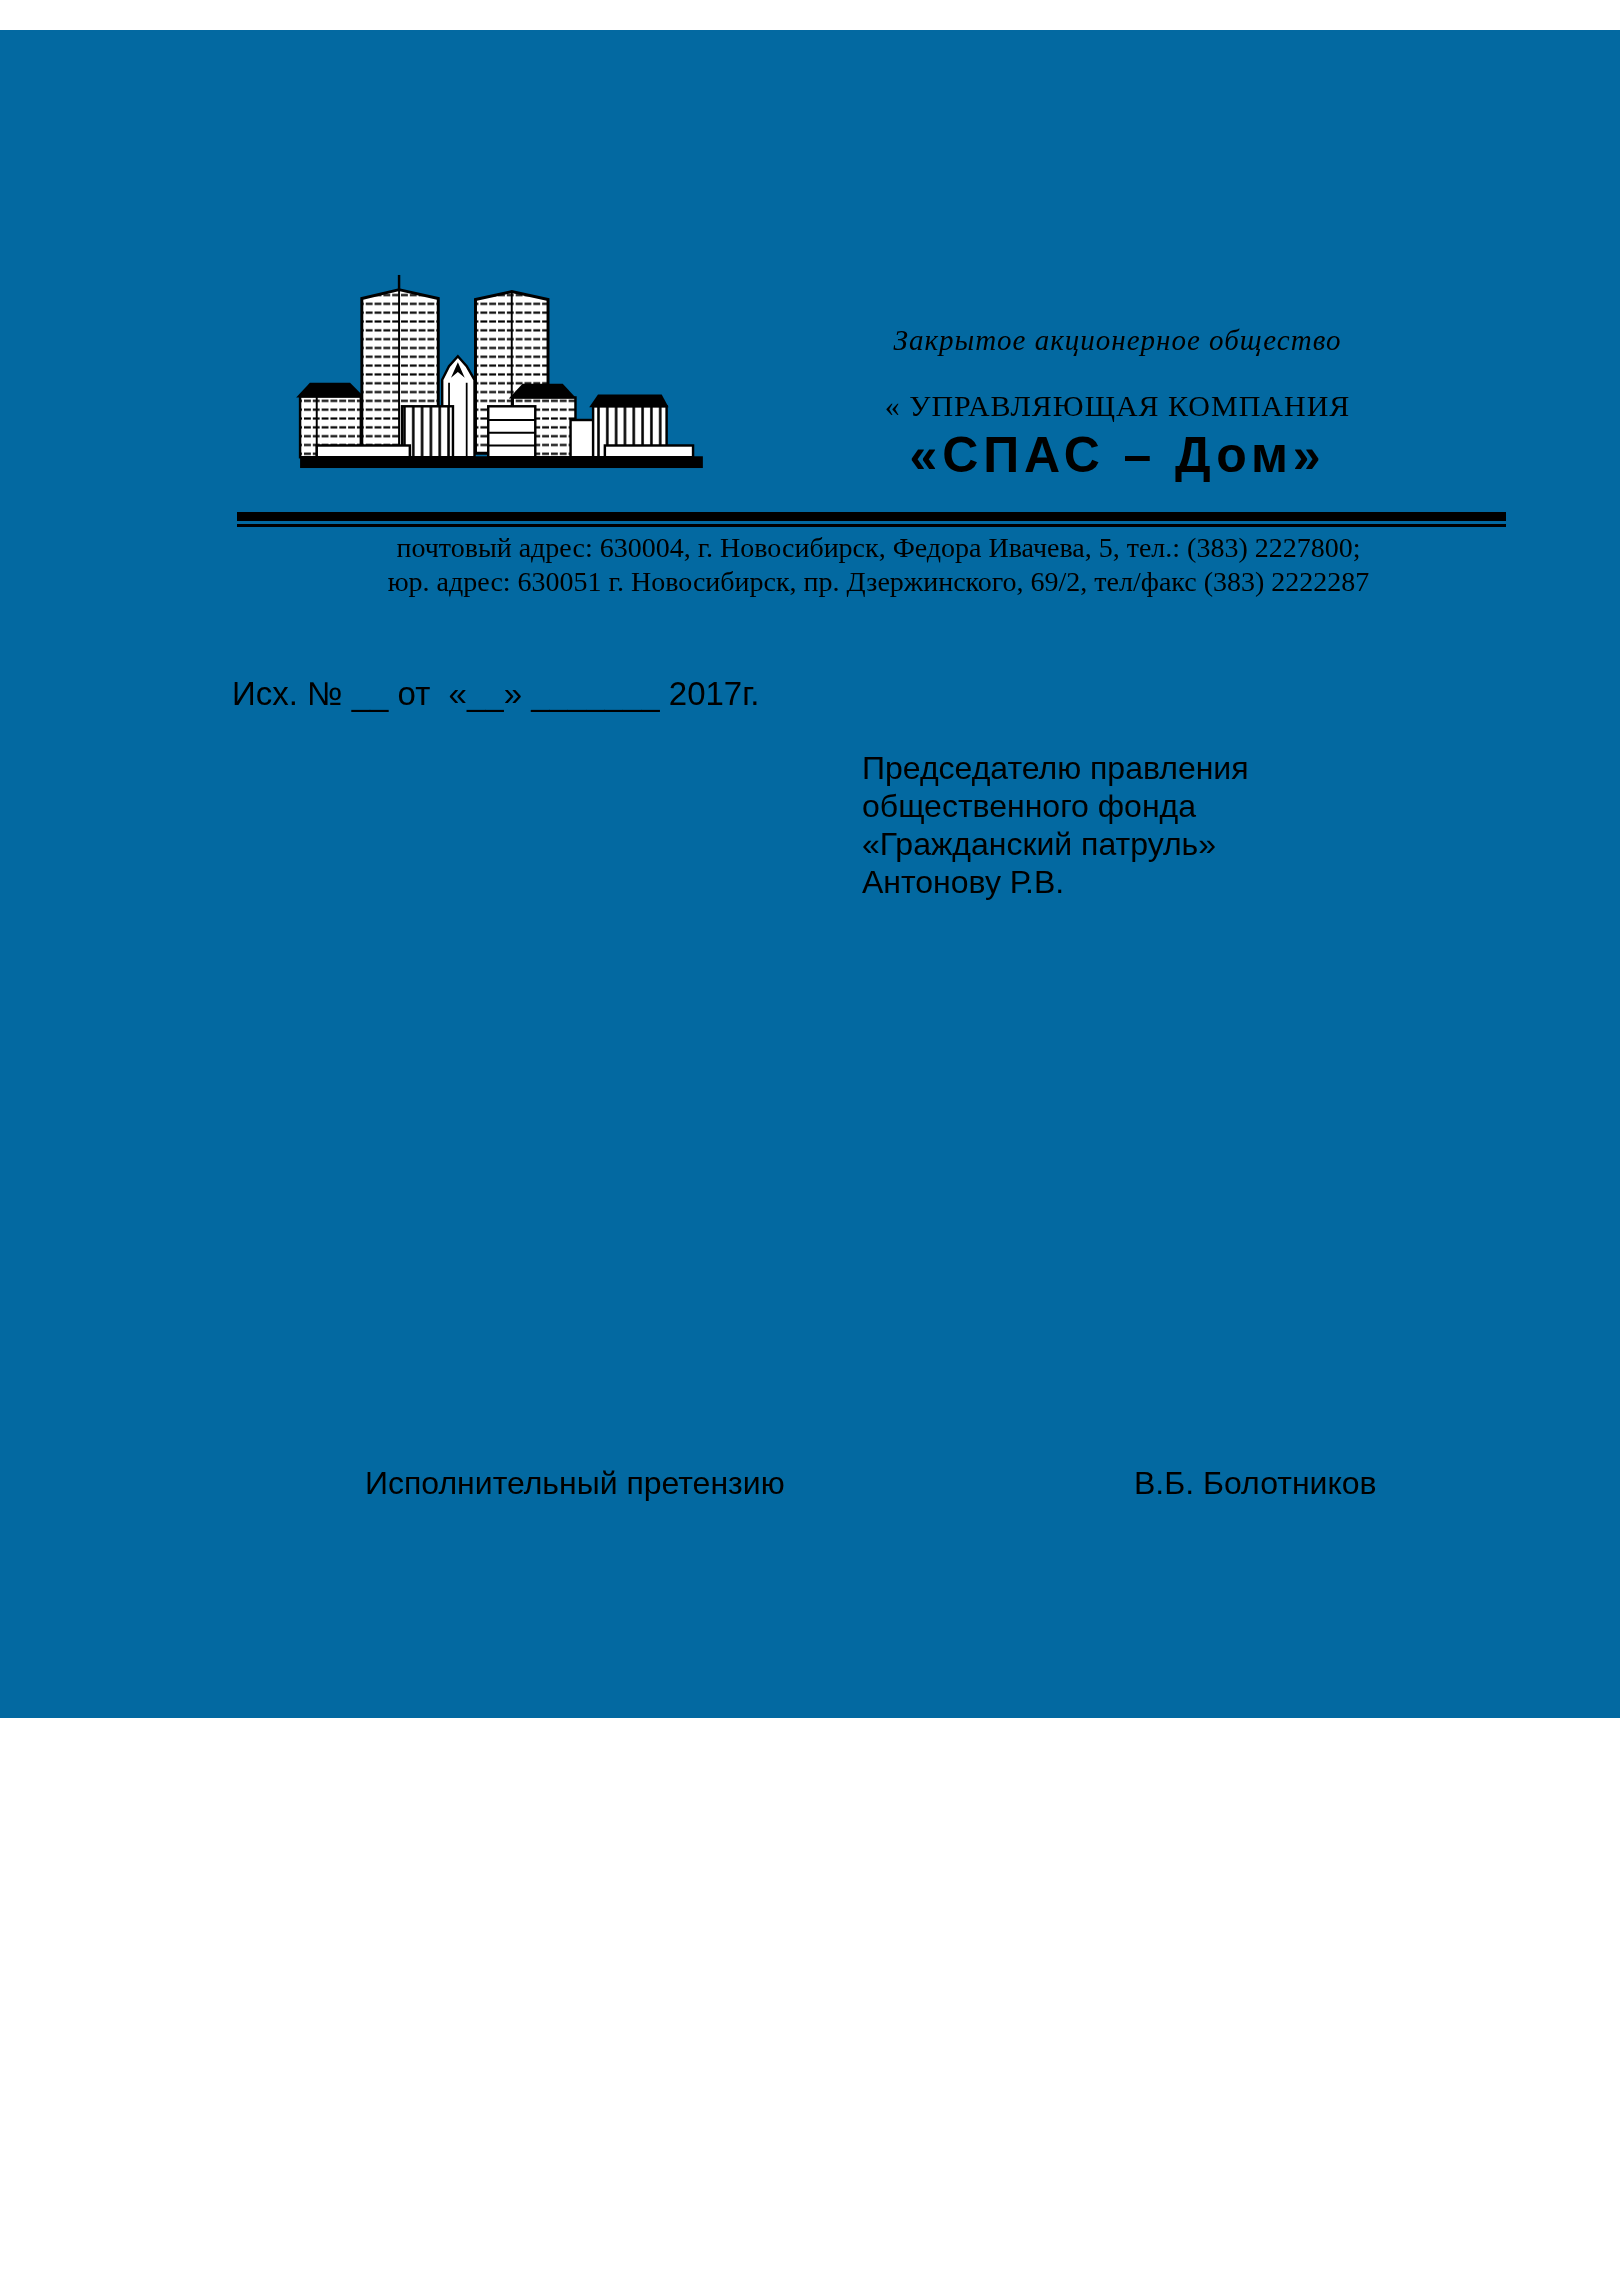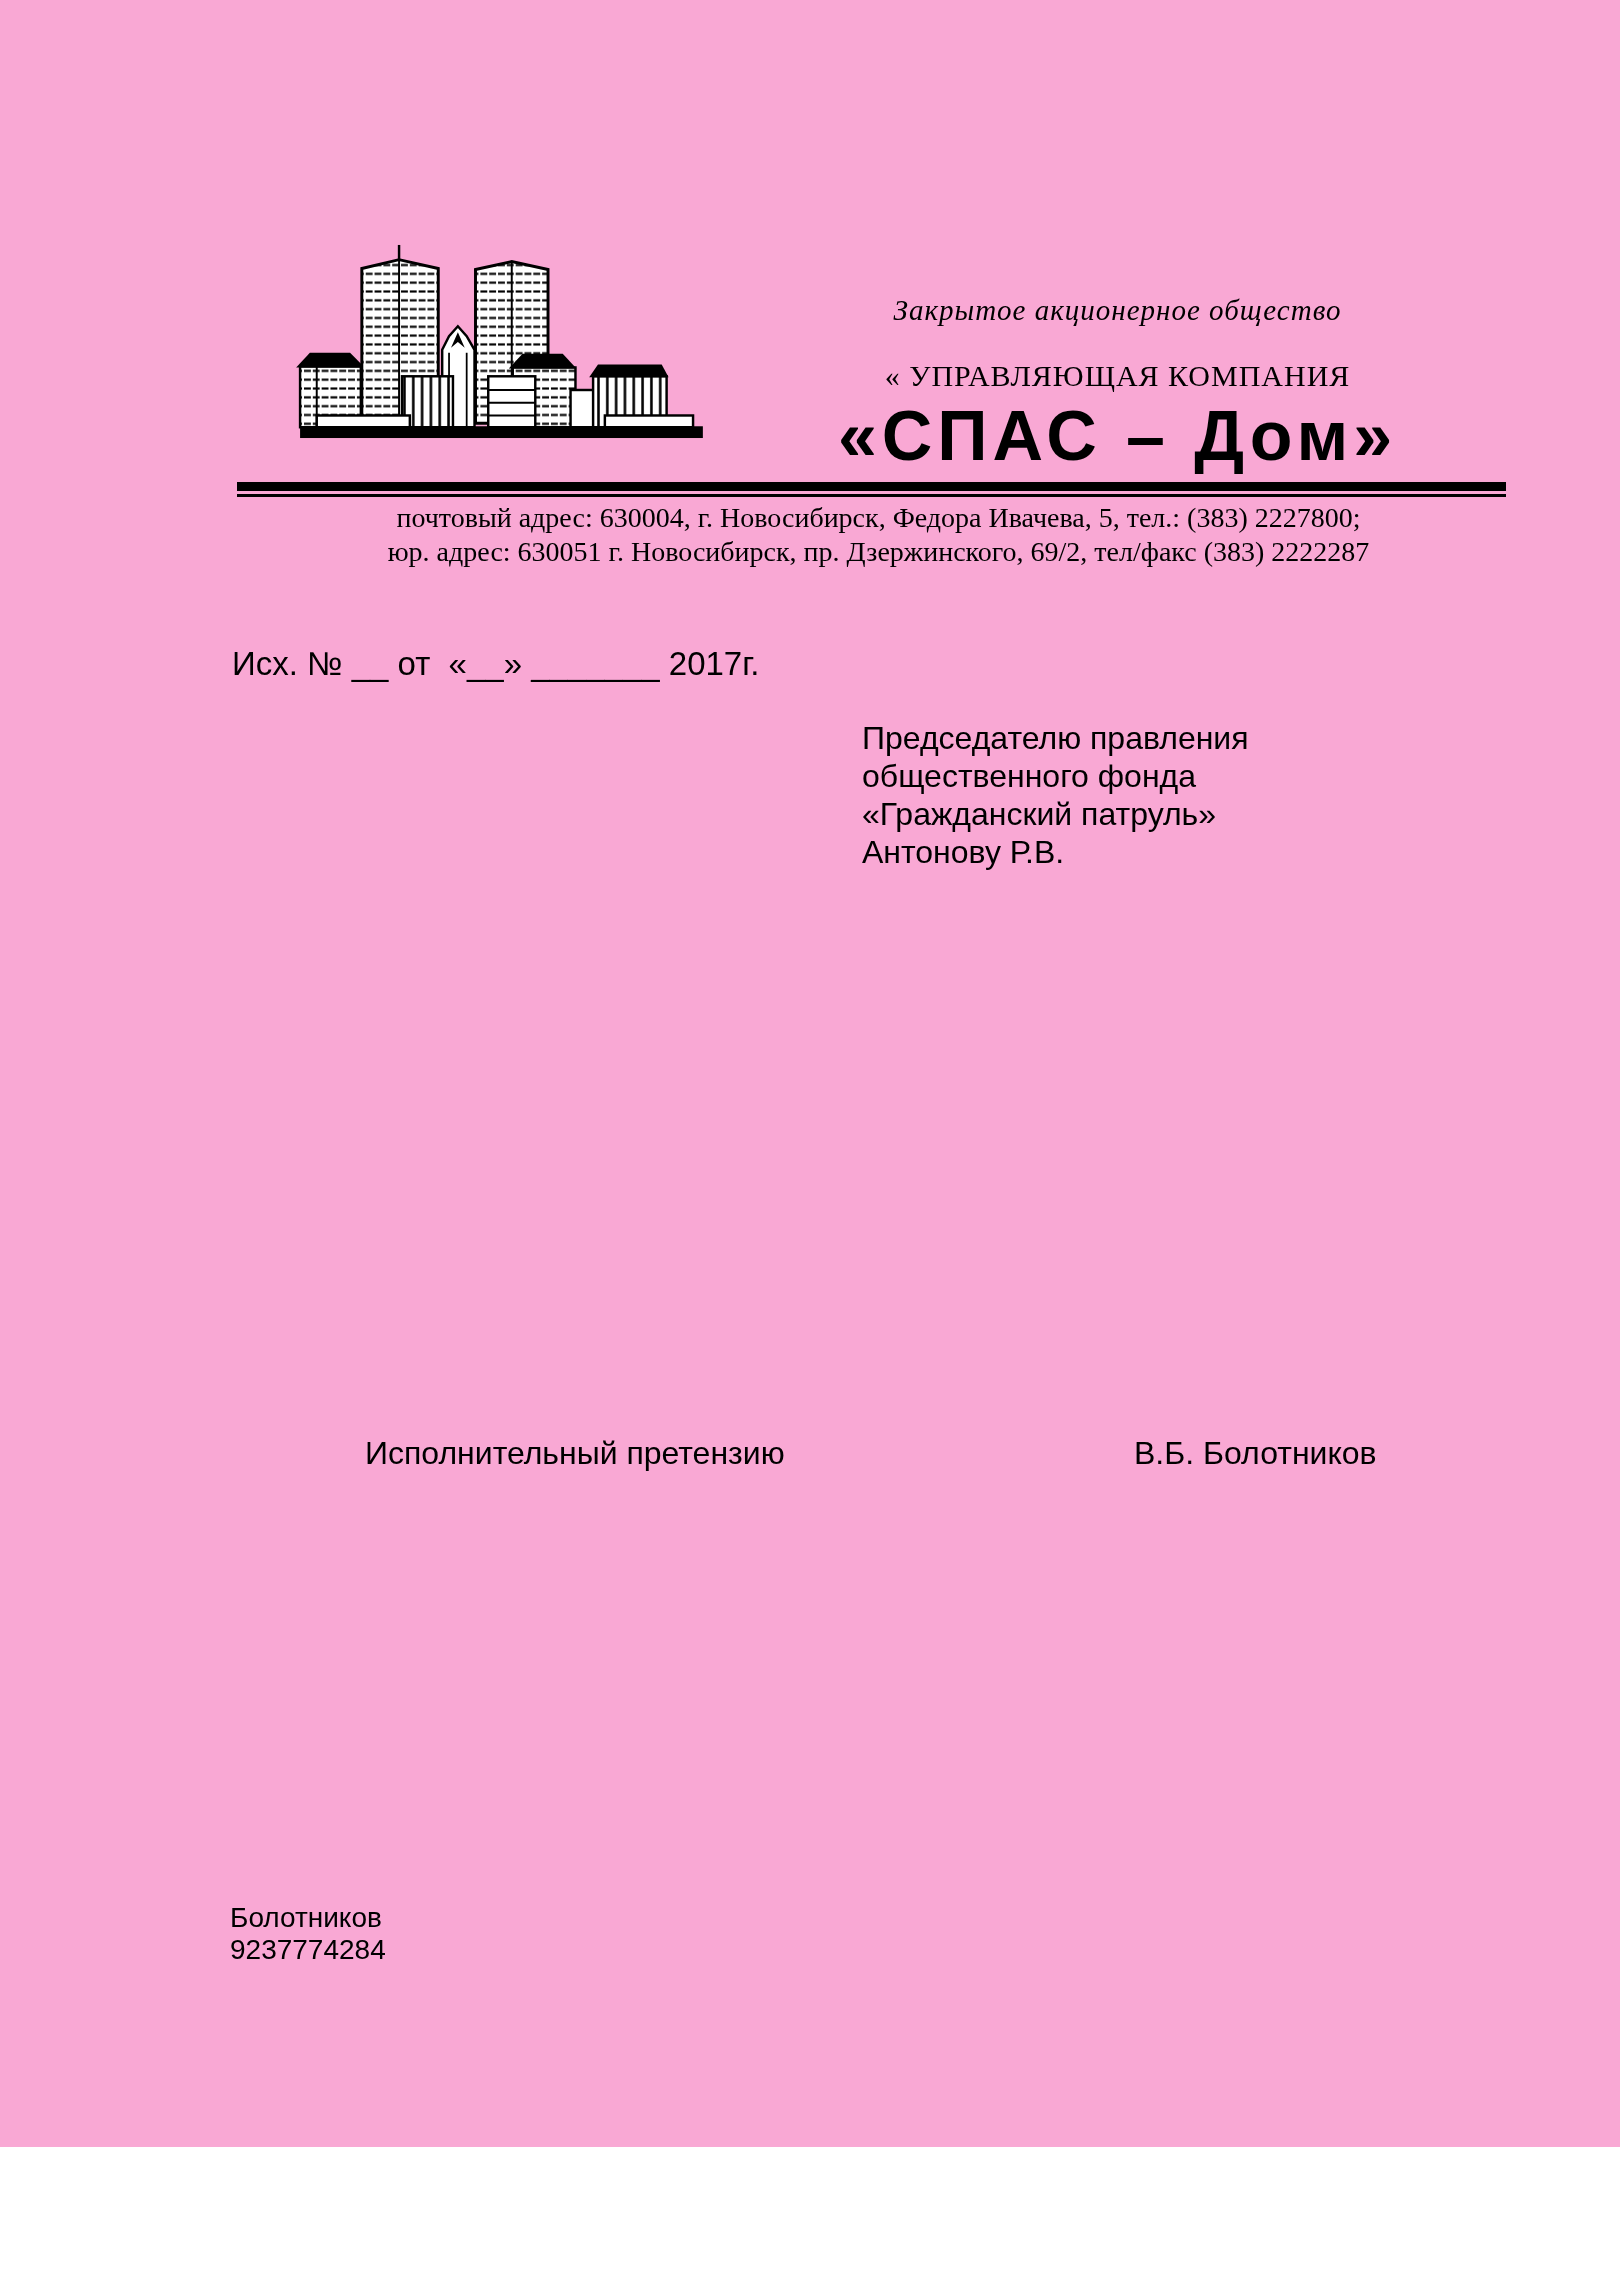--- a/index.html
+++ b/index.html
@@ -1,23 +1,24 @@
 <!DOCTYPE html>
 <html lang="ru"><head>
 <meta charset="utf-8">
 <style>
   html, body { margin: 0; padding: 0; background: #ffffff; }
   .page {
     position: relative;
     width: 1620px;
-    height: 2147px;
-    background: #f9a8d4;
+    height: 1688px;
+    background: #0369a1;
     color: #000000;
     font-family: "Liberation Sans", sans-serif;
     overflow: hidden;
+    margin-top: 30px;
   }
   .abs { position: absolute; }
 
   
   .logo {
     left: 294px; top: 243px; width: 412px; height: 196px;
   }
   .org-type {
     left: 794px; top: 294px; width: 647px;
     text-align: center;
@@ -32,21 +33,21 @@
     font-family: "Liberation Serif", serif;
     font-size: 30px;
     letter-spacing: 1px;
     white-space: nowrap;
   }
   .company-name {
     left: 794px; top: 396px; width: 647px;
     text-align: center;
     font-family: "Liberation Sans", sans-serif;
     font-weight: bold;
-    font-size: 70px;
+    font-size: 50px;
     letter-spacing: 4.9px;
     white-space: nowrap;
   }
   .head-rule {
     left: 237px; top: 482px; width: 1269px;
     height: 2.9px;
     border-top: 9.8px solid #000;
     border-bottom: 3.9px solid #000;
   }
   .addr {

